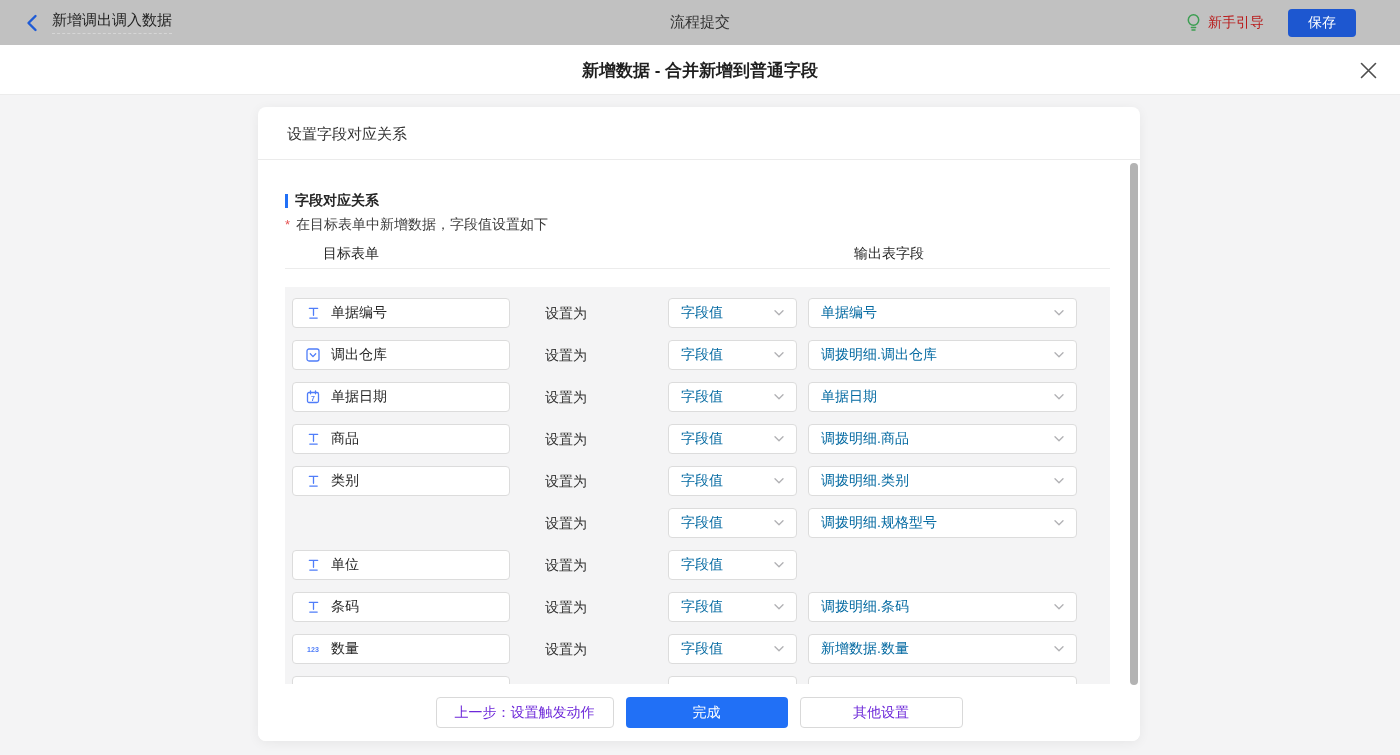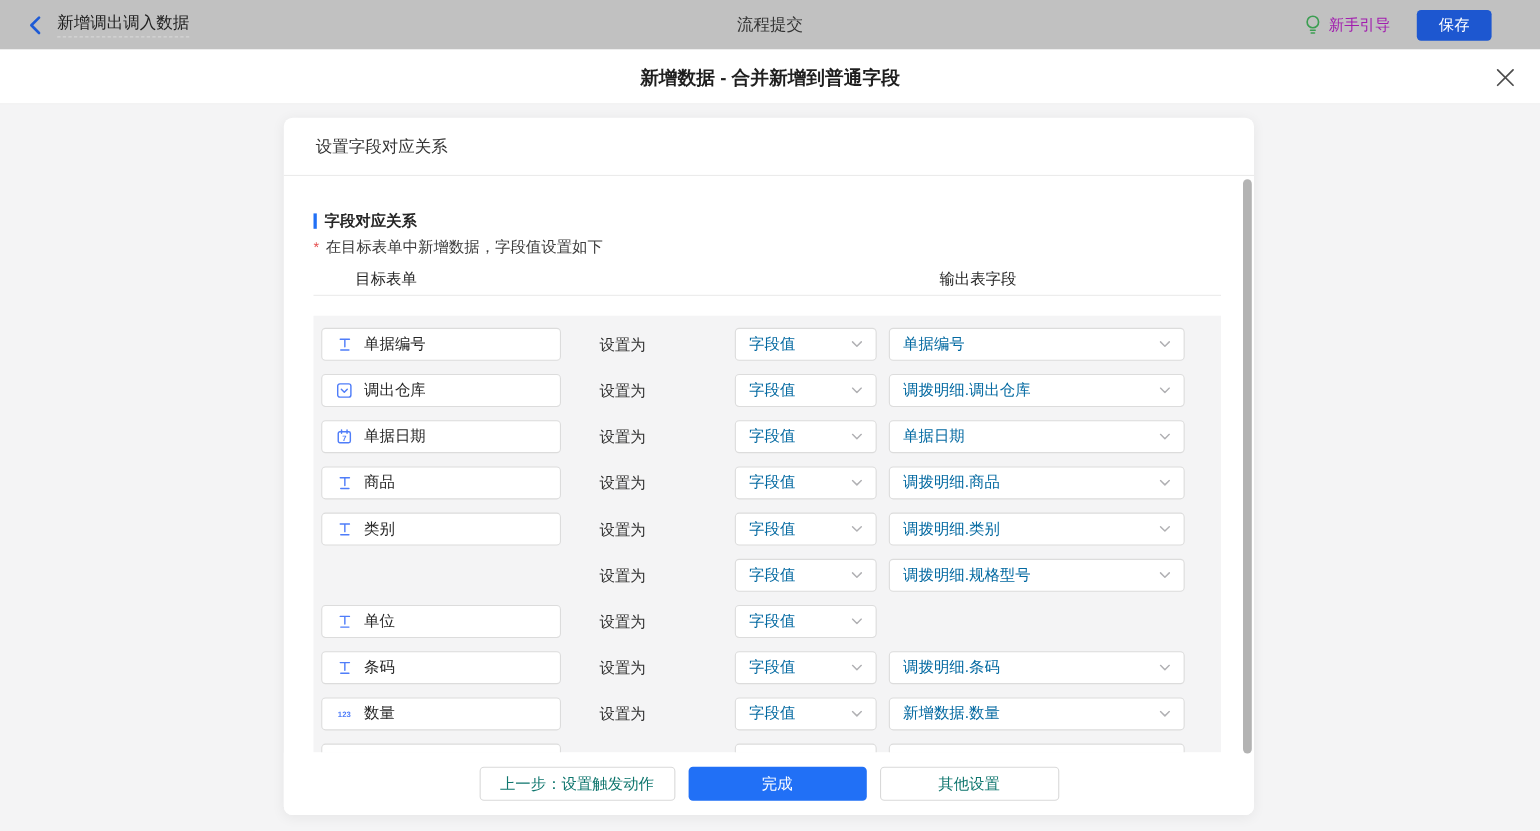--- a/index.html
+++ b/index.html
@@ -11,21 +11,21 @@
     background:#c1c1c1; display:flex; align-items:center; }
   .topbar-left { display:flex; align-items:center; padding-left:26px; gap:14px; }
   .back-icon { display:inline-flex; align-items:center; cursor:pointer; }
   .back-label { font-size:15px; color:#1f1f1f; padding-bottom:3px;
     border-bottom:1px dashed #d6d6d6; cursor:pointer; }
   .topbar-center { position:absolute; left:0; right:0; text-align:center;
     font-size:15px; color:#333; }
   .topbar-right { position:absolute; right:0; top:0; height:45px;
     display:flex; align-items:center; gap:24px; padding-right:44px; }
   .guide { display:flex; align-items:center; gap:7px; cursor:pointer; }
-  .guide-label { font-size:14px; color:#a21caf; }
+  .guide-label { font-size:14px; color:#b91c1c; }
   .save-btn { width:68px; height:28px; background:#1d57d0; color:#fff; border:none;
     border-radius:4px; font-size:14px; cursor:pointer;
     font-family:"Liberation Sans","DejaVu Sans",sans-serif; }
 
   
   .modal-header { position:absolute; left:0; top:45px; width:1400px; height:50px;
     background:#fff; border-bottom:1px solid #ececec; }
   .modal-title { position:absolute; left:0; right:0; top:0; height:50px;
     display:flex; align-items:center; justify-content:center;
     font-size:17px; font-weight:bold; color:#1f1f1f; }
@@ -73,21 +73,21 @@
   .dd-text { font-size:14px; color:#0369a1; white-space:nowrap; overflow:hidden; }
   .chev { display:inline-flex; margin-left:6px; }
 
   
   .card-footer { position:absolute; left:0; top:577px; width:882px; height:57px;
     background:#fff; border-radius:0 0 8px 8px; z-index:2;
     display:flex; justify-content:center; align-items:flex-start;
     gap:12px; padding-top:13px; }
   .btn { height:31px; border-radius:4px; font-size:14px; cursor:pointer;
     font-family:"Liberation Sans","DejaVu Sans",sans-serif; }
-  .btn-plain { background:#fff; border:1px solid #d9d9d9; color:#0f766e;
+  .btn-plain { background:#fff; border:1px solid #d9d9d9; color:#6d28d9;
     padding:0 18px; min-width:163px; }
   .btn-primary { background:#2170f6; border:none; color:#fff; min-width:162px; }
 
   .scroll-thumb { position:absolute; right:2px; top:56px; width:8px; height:522px;
     background:#b3b3b3; border-radius:4px; z-index:3; cursor:pointer; }
 </style>
 </head>
 <body>
 
 <div class="topbar">

